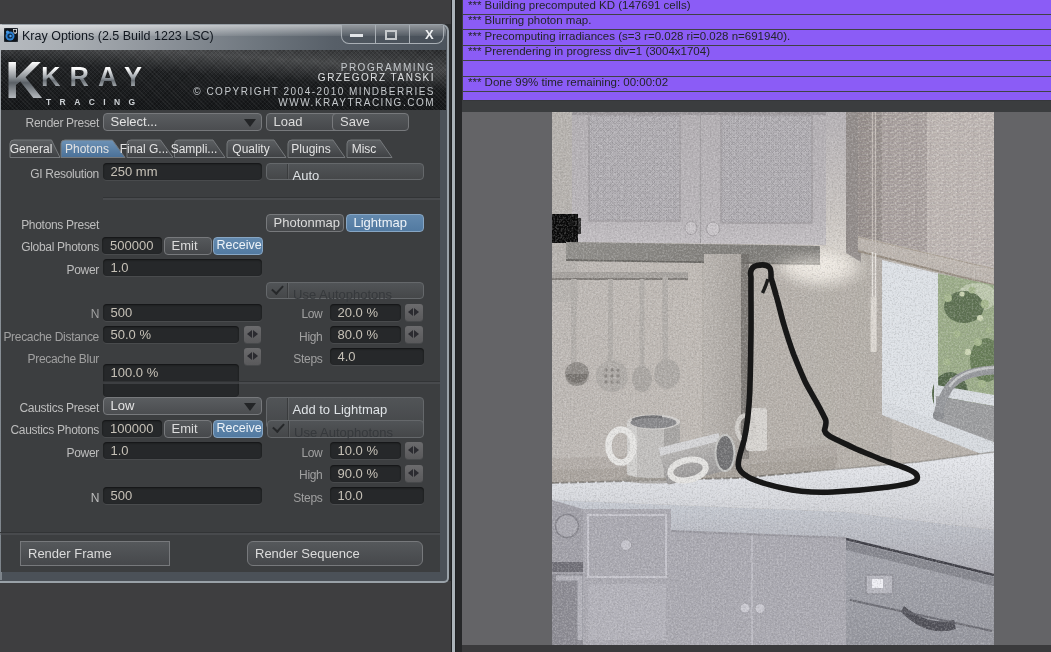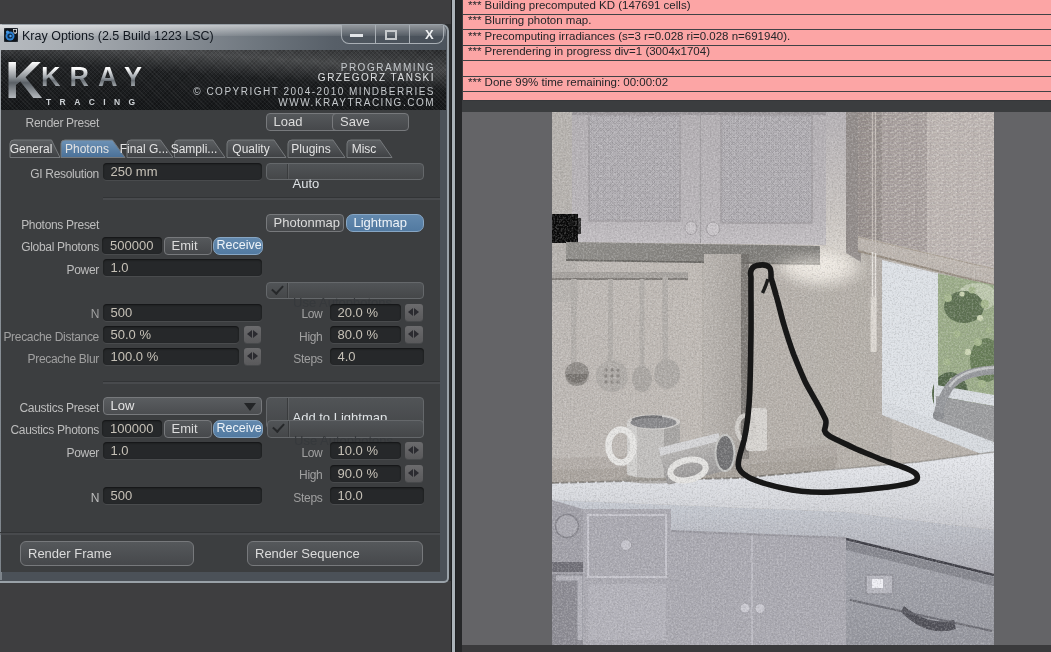--- a/index.html
+++ b/index.html
@@ -1,18 +1,18 @@
 <!DOCTYPE html>
 <html><head><meta charset="utf-8"><style>
 html,body{margin:0;padding:0;}
 body{width:1051px;height:652px;position:relative;overflow:hidden;background:#2b2d2f;font-family:"Liberation Sans",sans-serif;}
 .abs{position:absolute;}
 
 #rightcol{position:absolute;left:455px;top:0;width:596px;height:652px;background:#262729;}
-#log{position:absolute;left:462px;top:0;width:589px;height:101px;background:#fca5a5;border-left:1px solid #3c3e40;}
+#log{position:absolute;left:462px;top:0;width:589px;height:101px;background:#8b5cf6;border-left:1px solid #3c3e40;}
 .logsep{position:absolute;left:0;width:589px;height:1px;background:#404245;}
 .logline{position:absolute;left:5px;height:15px;line-height:15px;font-size:11.5px;color:#232528;white-space:nowrap;}
 #viewport{position:absolute;left:462px;top:112px;width:589px;height:533px;background:#646467;}
 #botband{position:absolute;left:462px;top:645px;width:589px;height:7px;background:#3a3a3c;}
 #vline{position:absolute;left:451.5px;top:0;width:3px;height:652px;background:#aab2b8;box-shadow:0 0 0 1px #1e2022;}
 
 #dlg{position:absolute;left:0px;top:24px;width:449px;height:557px;}
 #dlgframe{position:absolute;left:0;top:0;width:447px;height:555px;border:2px solid #99a1a8;border-left:none;border-radius:0 7px 5px 0;background:#4b5158;}
 #titlebar{position:absolute;left:0;top:1px;width:446px;height:25px;border-radius:0 6px 0 0;background:linear-gradient(to right,#b7bbc0 0%,#a9aeb3 15%,#8e949b 35%,#6e767e 58%,#575f68 75%,#4c545d 100%);}
 #titlebar:after{content:"";position:absolute;left:0;top:0;width:100%;height:45%;background:linear-gradient(to bottom,rgba(255,255,255,.55),rgba(255,255,255,.08));border-radius:0 6px 0 0;}
@@ -40,29 +40,29 @@
  -webkit-background-clip:text;background-clip:text;color:transparent;}
 #logoTRC{position:absolute;left:45px;top:46.5px;font-size:8.5px;font-weight:bold;letter-spacing:8.4px;color:#cdd1d5;}
 .bantxt{position:absolute;right:11px;text-align:right;font-size:10px;font-weight:normal;letter-spacing:1.5px;color:#c6cacd;}
 
 .lbl{position:absolute;font-size:12px;color:#bdbdbd;text-align:right;white-space:nowrap;letter-spacing:-0.3px;}
 .lbl.dim{color:#a0a0a0;}
 .inp{position:absolute;background:#26282a;border-radius:4px;box-shadow:inset 0 1px 2px rgba(0,0,0,.55),0 1px 0 rgba(255,255,255,.07);
  color:#c6c1b7;font-size:13px;line-height:17px;padding-left:8px;white-space:nowrap;}
 .btn{position:absolute;background:linear-gradient(to bottom,#55585b,#46484b);border:1px solid #77797c;
  border-radius:4px;color:#dcdcdc;font-size:13px;line-height:15px;padding-left:7px;white-space:nowrap;box-sizing:border-box;}
-.blue{background:linear-gradient(to bottom,#6389ae,#527aa1);border-color:#87a6c4;color:#eef3f8;border-radius:7px;}
+.blue{background:linear-gradient(to bottom,#6389ae,#527aa1);border-color:#87a6c4;color:#eef3f8;}
 .drop{position:absolute;background:linear-gradient(to bottom,#5a5d60,#4b4d50);border:1px solid #77797c;
  border-radius:4px;color:#e3e3e3;font-size:13px;line-height:15px;padding-left:7px;box-sizing:border-box;}
 .drop .arr{position:absolute;right:4.5px;top:5px;width:0;height:0;border-left:6.5px solid transparent;
  border-right:6.5px solid transparent;border-top:8px solid #232527;}
 .chk{position:absolute;background:linear-gradient(to bottom,#515457,#454749);border:1px solid #65686b;
  border-radius:4px;font-size:13px;line-height:15px;box-sizing:border-box;color:#dfe3e6;}
 .chk .cell{position:absolute;left:0;top:0;width:20px;height:100%;border-right:1px solid #393b3d;box-shadow:1px 0 0 rgba(255,255,255,.09);}
-.chk .txt{position:absolute;left:26px;top:12px;line-height:15px;}
+.chk .txt{position:absolute;left:26px;top:4px;line-height:15px;}
 .chk.dis .txt{color:#36393c;text-align:center;}
 .tick{position:absolute;left:4.5px;top:2.5px;width:9px;height:5px;border-left:2.5px solid #26282a;border-bottom:2.5px solid #26282a;transform:rotate(-47deg);}
 .spin{position:absolute;background:linear-gradient(to bottom,#6b6b6d,#59595b);border-radius:3px;box-shadow:0 1px 0 rgba(255,255,255,.06);}
 .spin i{position:absolute;top:4.2px;width:0;height:0;border-top:4.4px solid transparent;border-bottom:4.4px solid transparent;}
 .spin i.l{left:3.4px;border-right:5.2px solid #2b2b30;}
 .spin i.r{right:3.4px;border-left:5.2px solid #2b2b30;}
 .sep{position:absolute;height:1px;background:#323436;box-shadow:0 1.5px 0 #55575a;}
 </style></head><body>
 <div id="rightcol"></div>
 <div class="abs" style="left:0;top:0;width:452px;height:24px;background:#3e3e40"></div>
@@ -354,20 +354,21 @@
    <div id="logoKRAY">KRAY</div>
    <div id="logoTRC">TRACING</div>
    <div class="bantxt" style="top:11.5px">PROGRAMMING</div>
    <div class="bantxt" style="top:21.5px;color:#e0e2e4">GRZEGORZ TAŃSKI</div>
    <div class="bantxt" style="top:35.5px">© COPYRIGHT 2004-2010 MINDBERRIES</div>
    <div class="bantxt" style="top:47px">WWW.KRAYTRACING.COM</div>
  </div>
  <div id="panel">
 
   <div class="lbl" style="right:341px;top:6px">Render Preset</div>
+  <div class="drop" style="left:101.5px;top:2.5px;width:159px;height:18px">Select...<i class="arr"></i></div>
   <div class="btn" style="left:264.5px;top:2.5px;width:77px;height:18px">Load</div>
   <div class="btn" style="left:331px;top:2.5px;width:77px;height:18px">Save</div>
   <svg id="tabs" style="position:absolute;left:0px;top:29px" width="439" height="19">
    <defs>
     <linearGradient id="tg" x1="0" y1="0" x2="0" y2="1">
             <stop offset="0" stop-color="#5c5f62"></stop>
             <stop offset="1" stop-color="#3f4144"></stop>
           </linearGradient>
     <linearGradient id="tb" x1="0" y1="0" x2="0" y2="1">
             <stop offset="0" stop-color="#6e93b7"></stop>
@@ -429,21 +430,21 @@
         <i class="l"></i>
         <i class="r"></i>
       </div>
   <div class="lbl dim" style="right:117.5px;top:219.5px">High</div>
   <div class="inp" style="left:328.5px;top:216px;width:63px;height:17px">80.0 %</div>
   <div class="spin" style="left:404px;top:216px;width:17.5px;height:17px">
         <i class="l"></i>
         <i class="r"></i>
       </div>
   <div class="lbl dim" style="right:341px;top:241.5px">Precache Blur</div>
-  <div class="inp" style="left:101.5px;top:238px;width:128px;height:17px">100.0 %</div>
+  <div class="inp" style="left:101.5px;top:254px;width:128px;height:33px">100.0 %</div>
   <div class="spin" style="left:242.5px;top:238px;width:17.5px;height:17px">
         <i class="l"></i>
         <i class="r"></i>
       </div>
   <div class="lbl dim" style="right:117.5px;top:241.5px">Steps</div>
   <div class="inp" style="left:328.5px;top:238px;width:86px;height:17px">4.0</div>
   <div class="sep" style="left:102px;top:270.5px;width:337px"></div>
   <div class="lbl" style="right:341px;top:290.5px">Caustics Preset</div>
   <div class="drop" style="left:101.5px;top:287px;width:159px;height:18px">Low<i class="arr"></i></div>
   <div class="chk" style="left:264.5px;top:287px;width:158px;height:32px">
@@ -472,17 +473,17 @@
   <div class="inp" style="left:328.5px;top:354.5px;width:63px;height:17px">90.0 %</div>
   <div class="spin" style="left:404px;top:354.5px;width:17.5px;height:17px">
         <i class="l"></i>
         <i class="r"></i>
       </div>
   <div class="lbl" style="right:341px;top:380.5px">N</div>
   <div class="inp" style="left:101.5px;top:377px;width:151px;height:17px">500</div>
   <div class="lbl dim" style="right:117.5px;top:380.5px">Steps</div>
   <div class="inp" style="left:328.5px;top:377px;width:86px;height:17px">10.0</div>
   <div class="sep" style="left:-1px;top:421.5px;width:441px"></div>
-  <div class="btn" style="left:19px;top:431px;width:174px;height:25px;line-height:23px;border-radius:6px">Render Frame</div>
+  <div class="btn" style="left:19px;top:431px;width:150px;height:25px;line-height:23px;border-radius:0">Render Frame</div>
   <div class="btn" style="left:246px;top:431px;width:176px;height:25px;line-height:23px;border-radius:6px">Render Sequence</div>
  </div>
  <div id="rpad"></div>
 </div>
 
 </body></html>

